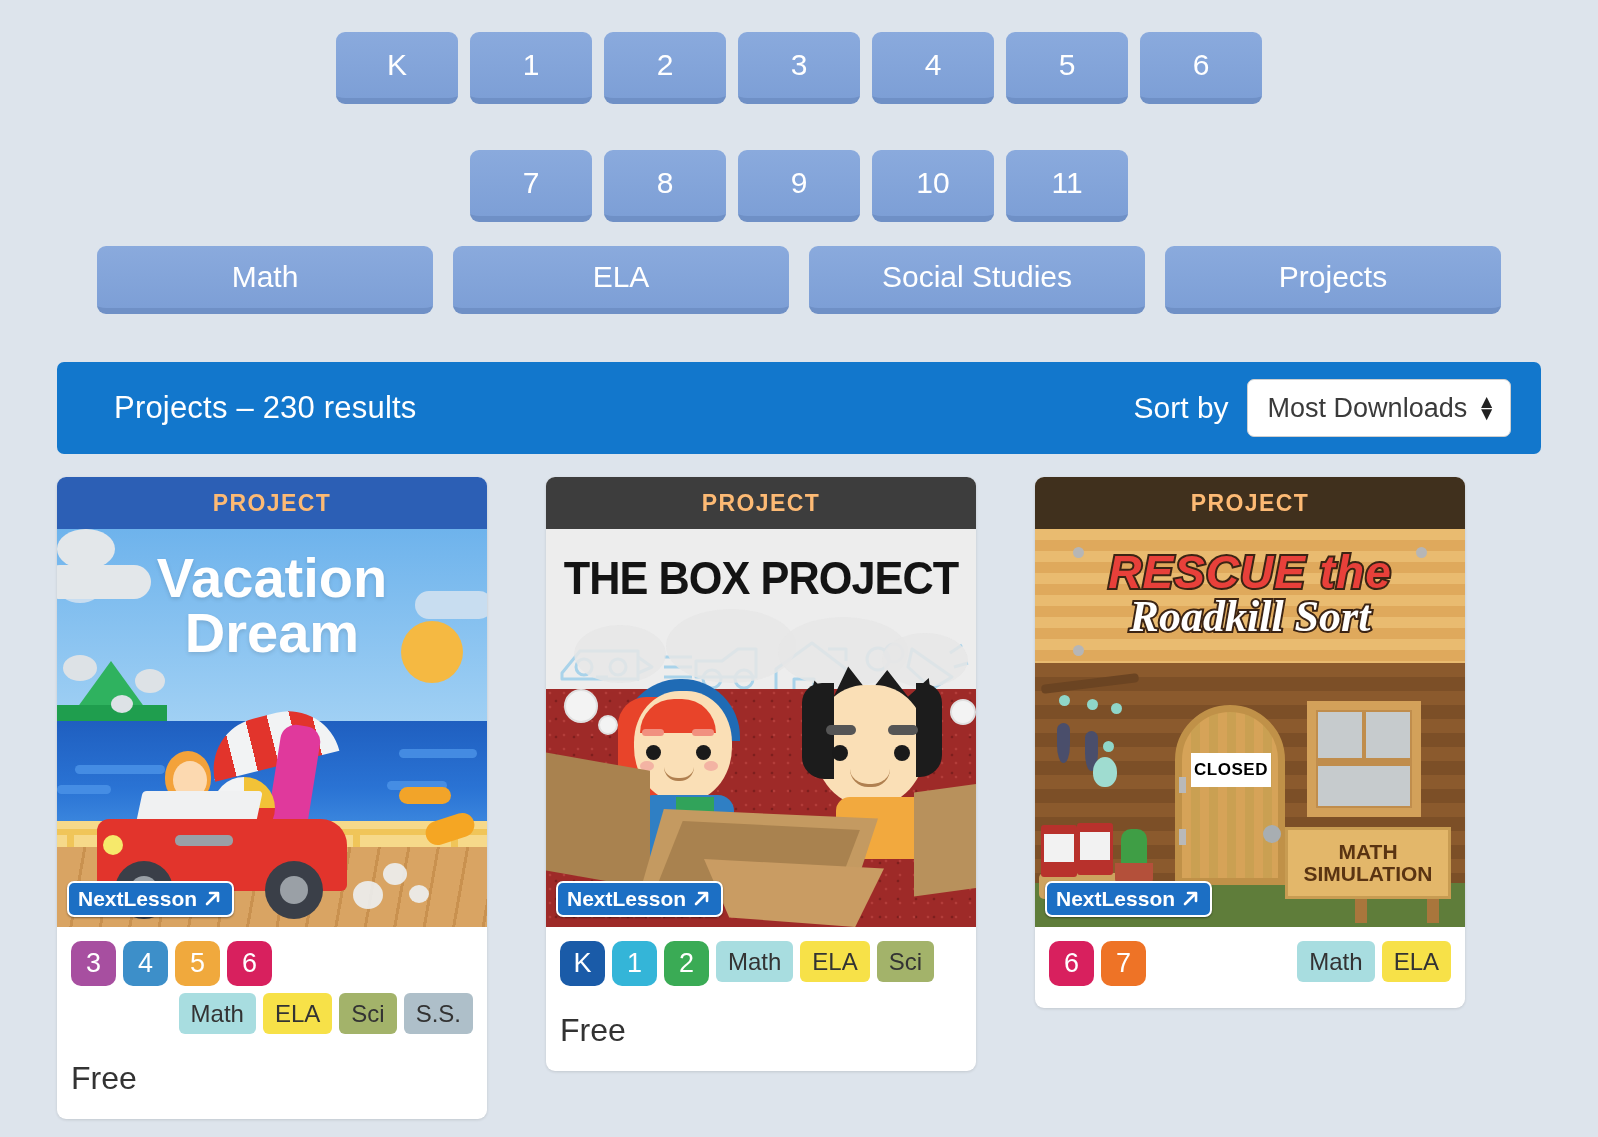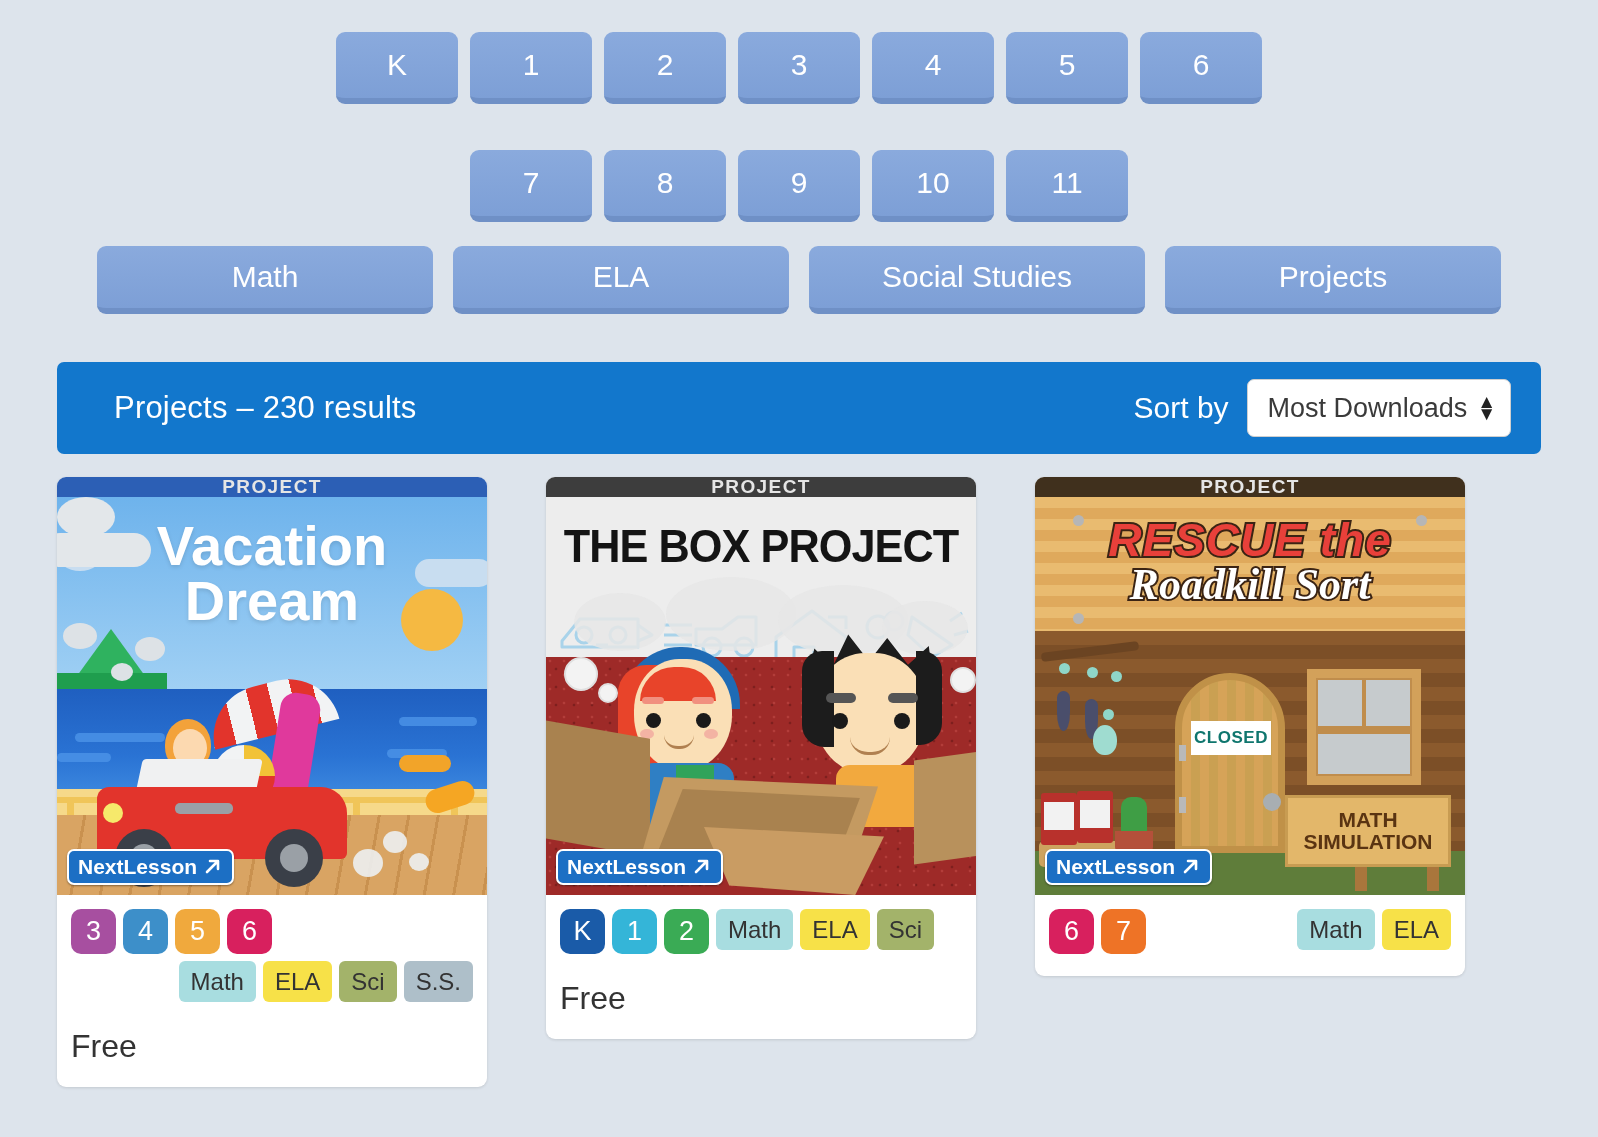--- a/index.html
+++ b/index.html
@@ -68,22 +68,22 @@
     align-items: flex-start;
   }
   .card {
     width: 430px;
     background: #ffffff;
     border-radius: 9px;
     overflow: hidden;
     box-shadow: 0 1px 3px rgba(0,0,0,.12);
   }
   .card-head {
-    height: 20px; display: flex; align-items: center; justify-content: center;
-    color: #e5e5e5; font-size: 19px; font-weight: bold; letter-spacing: 1.4px;
+    height: 52px; display: flex; align-items: center; justify-content: center;
+    color: #fdba74; font-size: 23px; font-weight: bold; letter-spacing: 1.4px;
   }
   .thumb { position: relative; width: 430px; height: 398px; overflow: hidden; }
 
   
   .nl-badge {
     position: absolute; left: 10px; bottom: 10px;
     background: #1c6fc4; border: 2px solid #ffffff; border-radius: 7px;
     height: 36px; padding: 0 9px;
     display: flex; align-items: center; gap: 6px;
     color: #ffffff; font-size: 21px; font-weight: bold;
@@ -183,21 +183,21 @@
        font-family:"Liberation Serif",serif;
        -webkit-text-stroke:4px #3b2414; paint-order: stroke fill; }
   .t3 .wall { position:absolute; left:0; top:134px; width:430px; height:222px;
        background: repeating-linear-gradient(180deg,#8b5a2d 0 14px,#7c4f27 14px 28px); }
   .t3 .grass { position:absolute; left:0; bottom:0; width:430px; height:44px; background:#5f7d3a; }
   .t3 .door { position:absolute; left:140px; top:176px; width:110px; height:180px;
        background: repeating-linear-gradient(90deg,#d6a358 0 9px,#caa052 9px 18px);
        border-radius: 55px 55px 0 0; border:7px solid #c09148; }
   .t3 .closed { position:absolute; left:156px; top:224px; width:80px; height:34px;
        background:#ffffff; display:flex; align-items:center; justify-content:center;
-       color:#0f766e; font-size:17px; font-weight:bold; letter-spacing:.5px; }
+       color:#000000; font-size:17px; font-weight:bold; letter-spacing:.5px; }
   .t3 .knob { position:absolute; left:228px; top:296px; width:18px; height:18px;
        border-radius:50%; background:#a8aeb2; }
   .t3 .window { position:absolute; right:44px; top:172px; width:114px; height:116px;
        background:#c08d4c; border:9px solid #d3a15a; }
   .t3 .pane { position:absolute; background:#c6cbcd; }
   .t3 .mathsign { position:absolute; right:14px; top:298px; width:166px; height:72px;
        background:#e3b76a; border:3px solid #c89c52; display:flex; flex-direction:column;
        align-items:center; justify-content:center; color:#5a3412; font-weight:bold; line-height:1.05; }
   .t3 .mathsign span { font-size:21px; }
   .t3 .can { position:absolute; width:36px; height:52px; background:#b8312c; border-radius:3px; }

